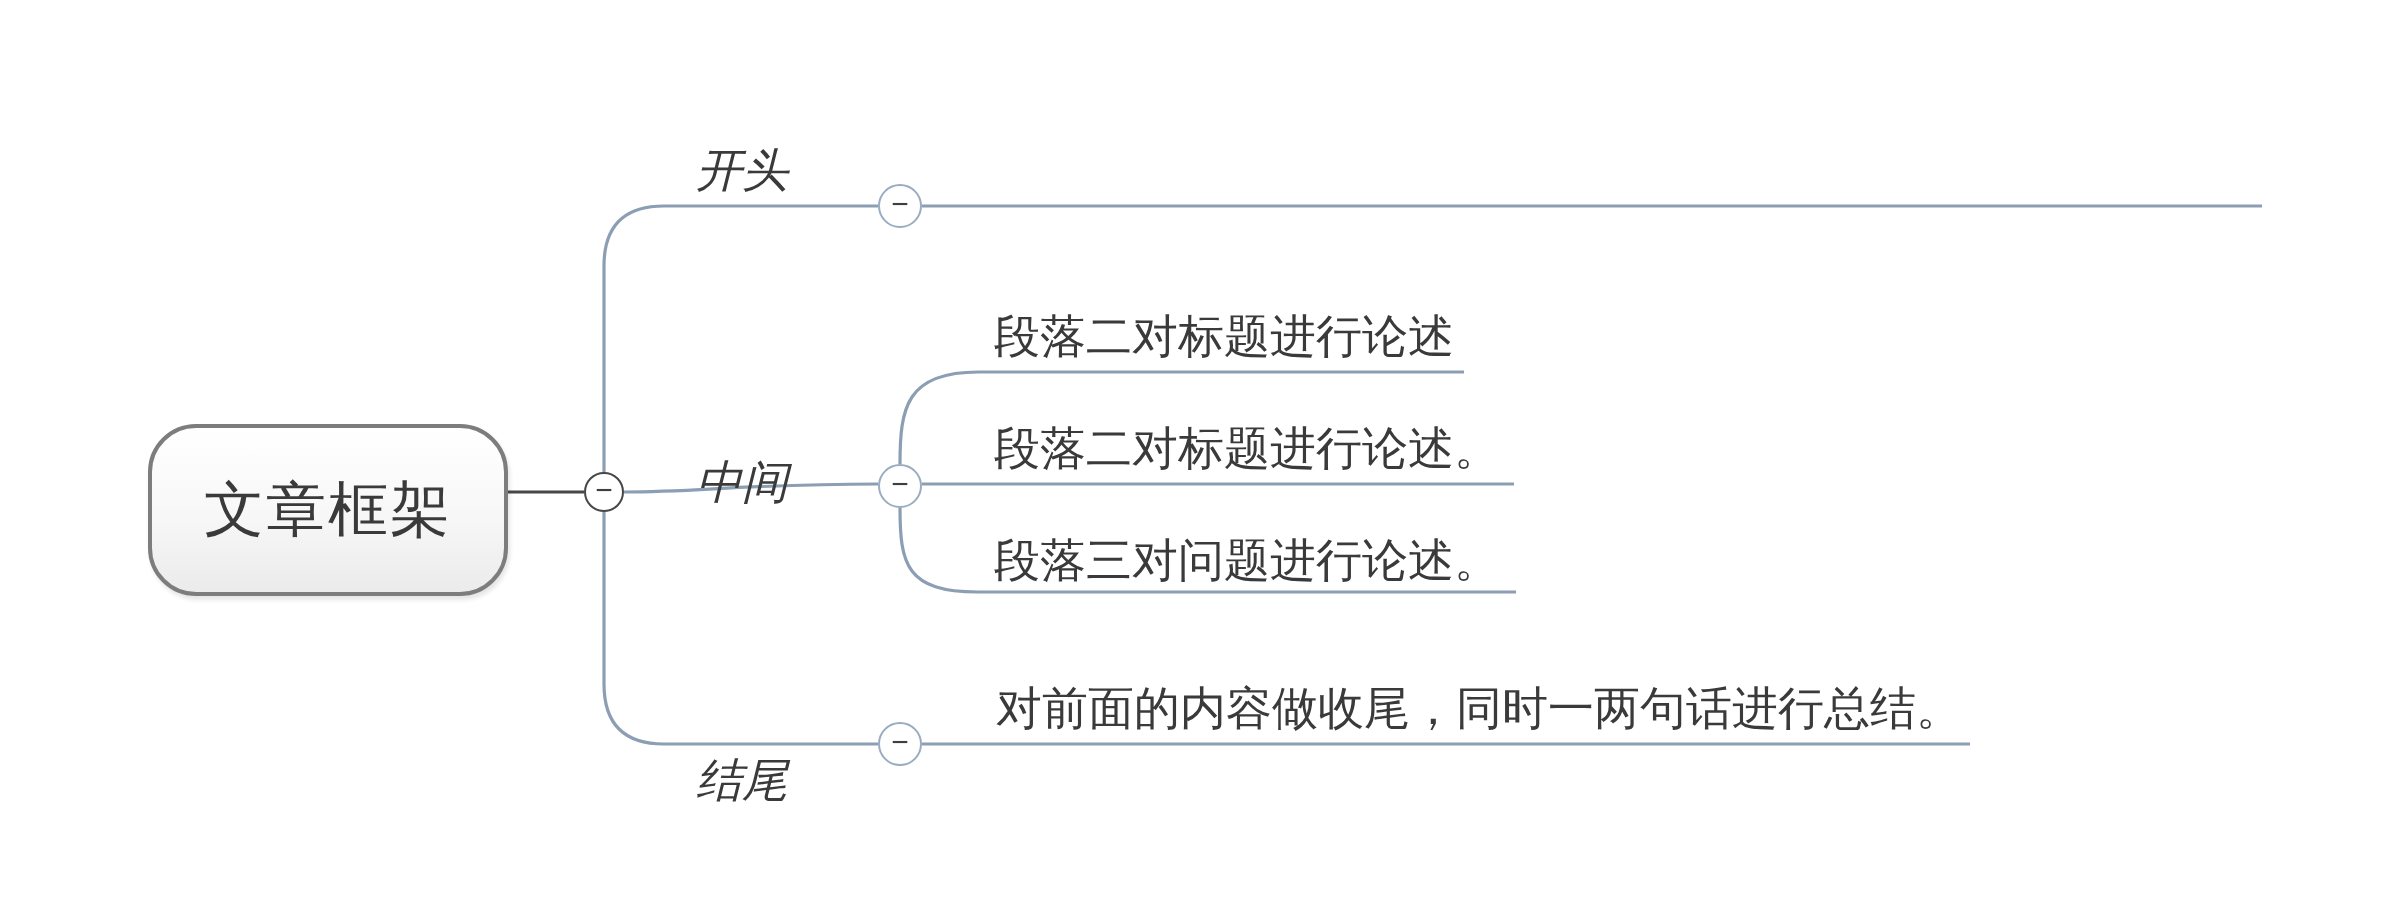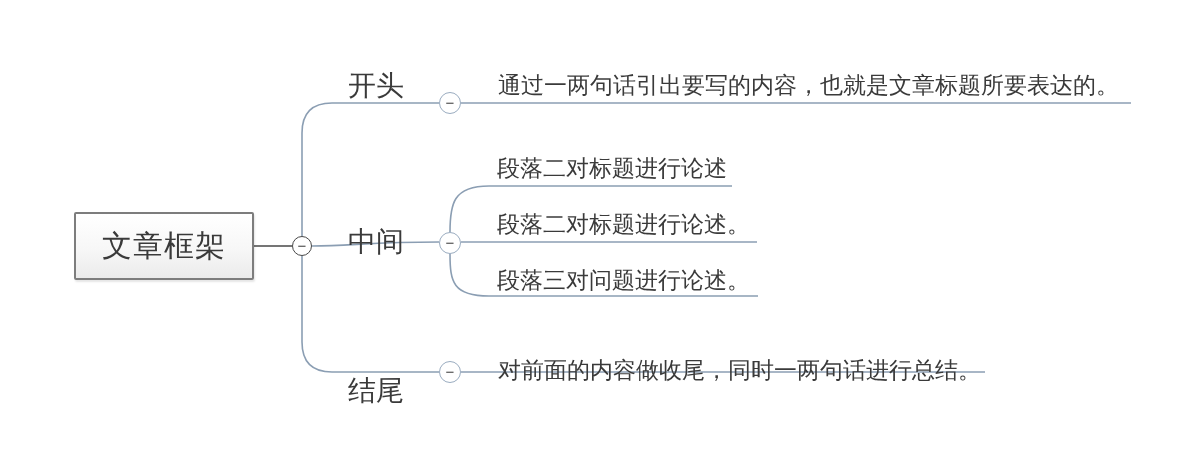--- a/index.html
+++ b/index.html
@@ -17,45 +17,45 @@
     font-family:"Liberation Sans","DejaVu Sans",sans-serif;
     overflow:hidden;
   }
   .canvas{position:relative;width:1201px;height:456px;background:#ffffff;}
   svg.wires{position:absolute;left:0;top:0;z-index:1;}
   svg.wires path, svg.wires line{fill:none;stroke-linecap:butt;}
   .wire{stroke:var(--branch-line);stroke-width:1.6;}
   .wire-dark{stroke:var(--root-line);stroke-width:1.4;}
 
   .root-node{
-    position:absolute;left:74px;top:212px;width:180px;height:68px;
+    position:absolute;left:74px;top:212px;width:180px;height:86px;
     box-sizing:border-box;
     border:2px solid var(--node-border);
-    border-radius:2px;
+    border-radius:24px;
     background:linear-gradient(to bottom,var(--node-fill-top) 0%,#f7f7f7 55%,var(--node-fill-bottom) 100%);
     box-shadow:1px 2px 2px rgba(0,0,0,0.10);
     display:flex;align-items:center;justify-content:center;
     font-size:30px;color:var(--text);letter-spacing:1px;
     z-index:2;
   }
 
   .label{
     position:absolute;z-index:2;color:var(--text);white-space:nowrap;
   }
-  .branch-label{font-size:28px;line-height:27px;}
+  .branch-label{font-size:23px;line-height:27px;font-style:italic;}
   .child-label{font-size:23px;line-height:27px;}
 
   .lbl-b0{left:348px;top:72px;}
   .lbl-b1{left:348px;top:228px;}
   .lbl-b2{left:348px;top:341px;margin-top:36px;}
   .lbl-c00{left:498px;top:72px;}
   .lbl-c10{left:497px;top:155px;}
   .lbl-c11{left:497px;top:211px;}
   .lbl-c12{left:497px;top:267px;}
-  .lbl-c20{left:498px;top:357px;}
+  .lbl-c20{left:498px;top:341px;}
 
   .collapse{
     position:absolute;z-index:3;box-sizing:border-box;
     background:#ffffff;border-radius:50%;
     display:flex;align-items:center;justify-content:center;
     cursor:pointer;
   }
   .collapse .minus{
     font-size:15px;line-height:1;color:#3f3f3f;
     transform:translateY(-1px);
@@ -109,19 +109,18 @@
     <span class="minus">−</span>
   </div>
   <div class="collapse collapse-branch collapse-b2">
     <span class="minus">−</span>
   </div>
 
   <div class="label branch-label lbl-b0">开头</div>
   <div class="label branch-label lbl-b1">中间</div>
   <div class="label branch-label lbl-b2">结尾</div>
 
-  <div class="label child-label lbl-c00">通过一两句话引出要写的内容，也就是文章标题所要表达的。</div>
   <div class="label child-label lbl-c10">段落二对标题进行论述</div>
   <div class="label child-label lbl-c11">段落二对标题进行论述。</div>
   <div class="label child-label lbl-c12">段落三对问题进行论述。</div>
   <div class="label child-label lbl-c20">对前面的内容做收尾，同时一两句话进行总结。</div>
 
 </div>
 
 </body></html>

